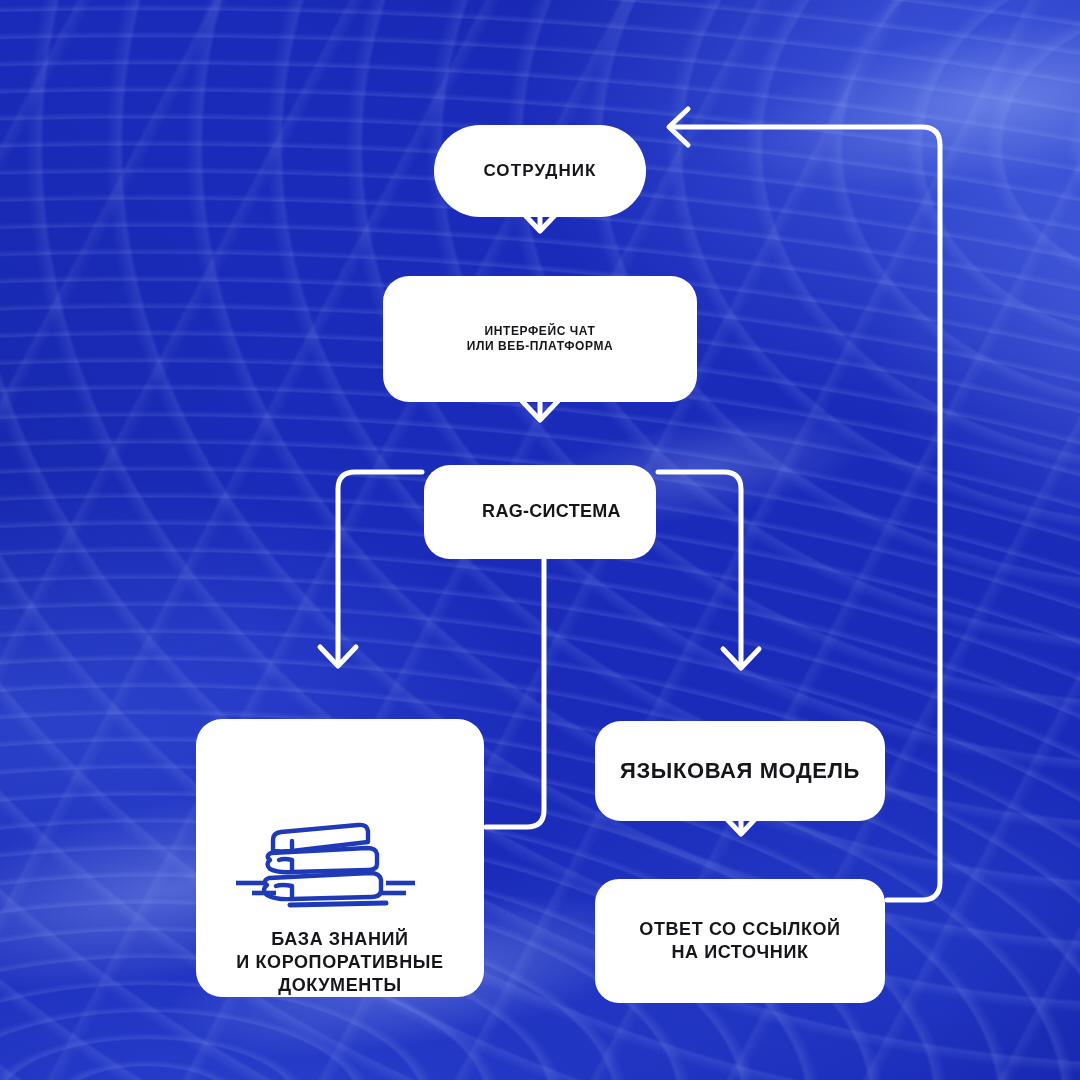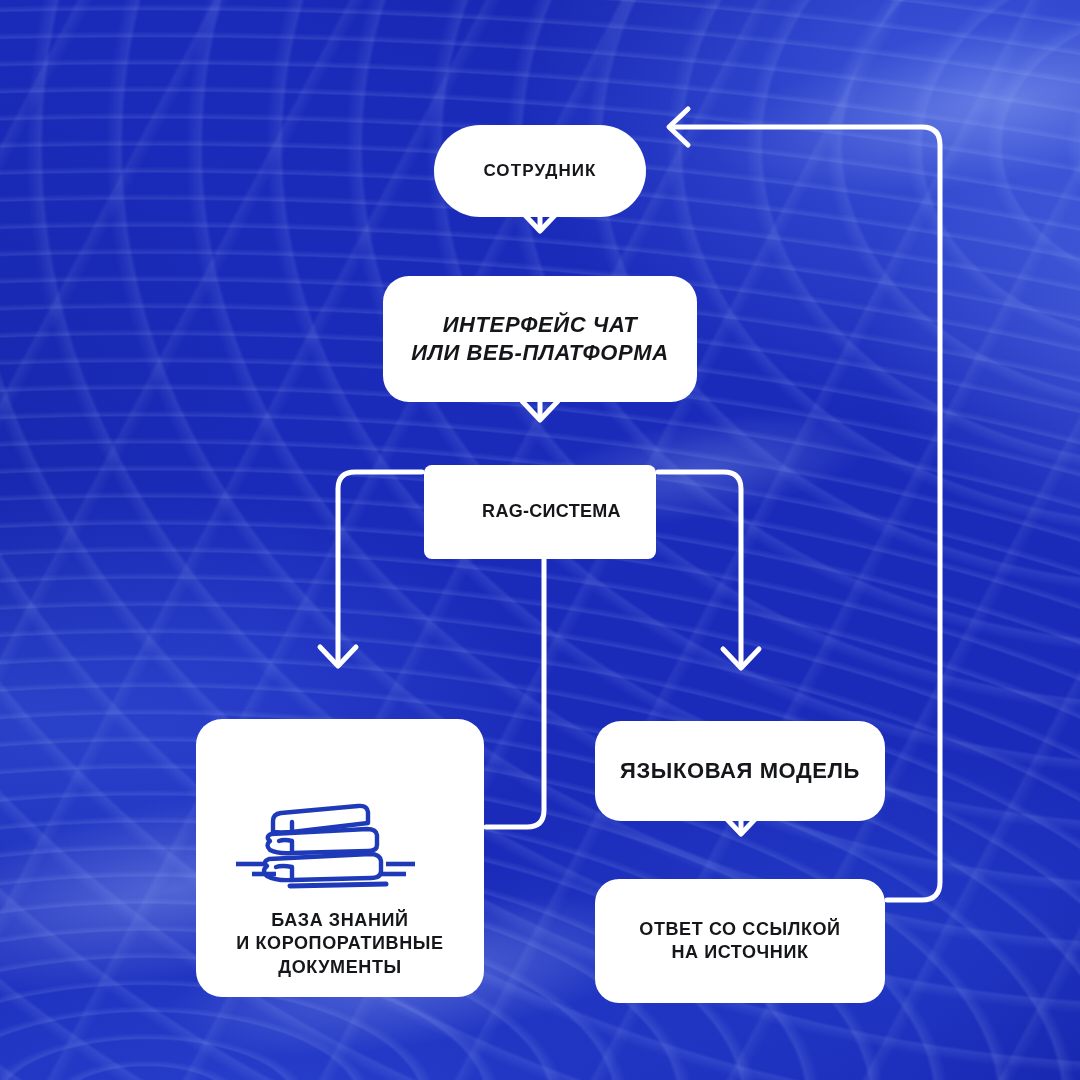--- a/index.html
+++ b/index.html
@@ -78,27 +78,27 @@
     font-weight:700;
     letter-spacing:.6px;
     line-height:1.28;
     white-space:pre-line;
   }
 
   #node-employee{left:434px;top:85px;width:212px;height:92px;border-radius:46px;}
   #node-employee .txt{font-size:17px;letter-spacing:1.1px;}
 
   #node-interface{left:383px;top:236px;width:314px;height:126px;border-radius:26px;}
-  #node-interface .txt{font-size:22px;font-style:italic;}
-
-  #node-rag{left:424px;top:425px;width:232px;height:94px;border-radius:8px;padding-left:23px;}
+  #node-interface .txt{font-size:12px;}
+
+  #node-rag{left:424px;top:425px;width:232px;height:94px;border-radius:26px;padding-left:23px;}
   #node-rag .txt{font-size:18px;letter-spacing:.3px;}
 
   #node-kb{left:196px;top:679px;width:288px;height:278px;border-radius:26px;
-           justify-content:center;padding-top:64px;}
+           justify-content:flex-end;padding-top:64px;}
   #node-kb .txt{font-size:18px;margin-top:16px;}
 
   #node-llm{left:595px;top:681px;width:290px;height:100px;border-radius:26px;}
   #node-llm .txt{font-size:22px;}
 
   #node-answer{left:595px;top:839px;width:290px;height:124px;border-radius:24px;}
   #node-answer .txt{font-size:18px;}
 
   .kb-icon{width:212px;height:92px;display:block;}
 </style>

